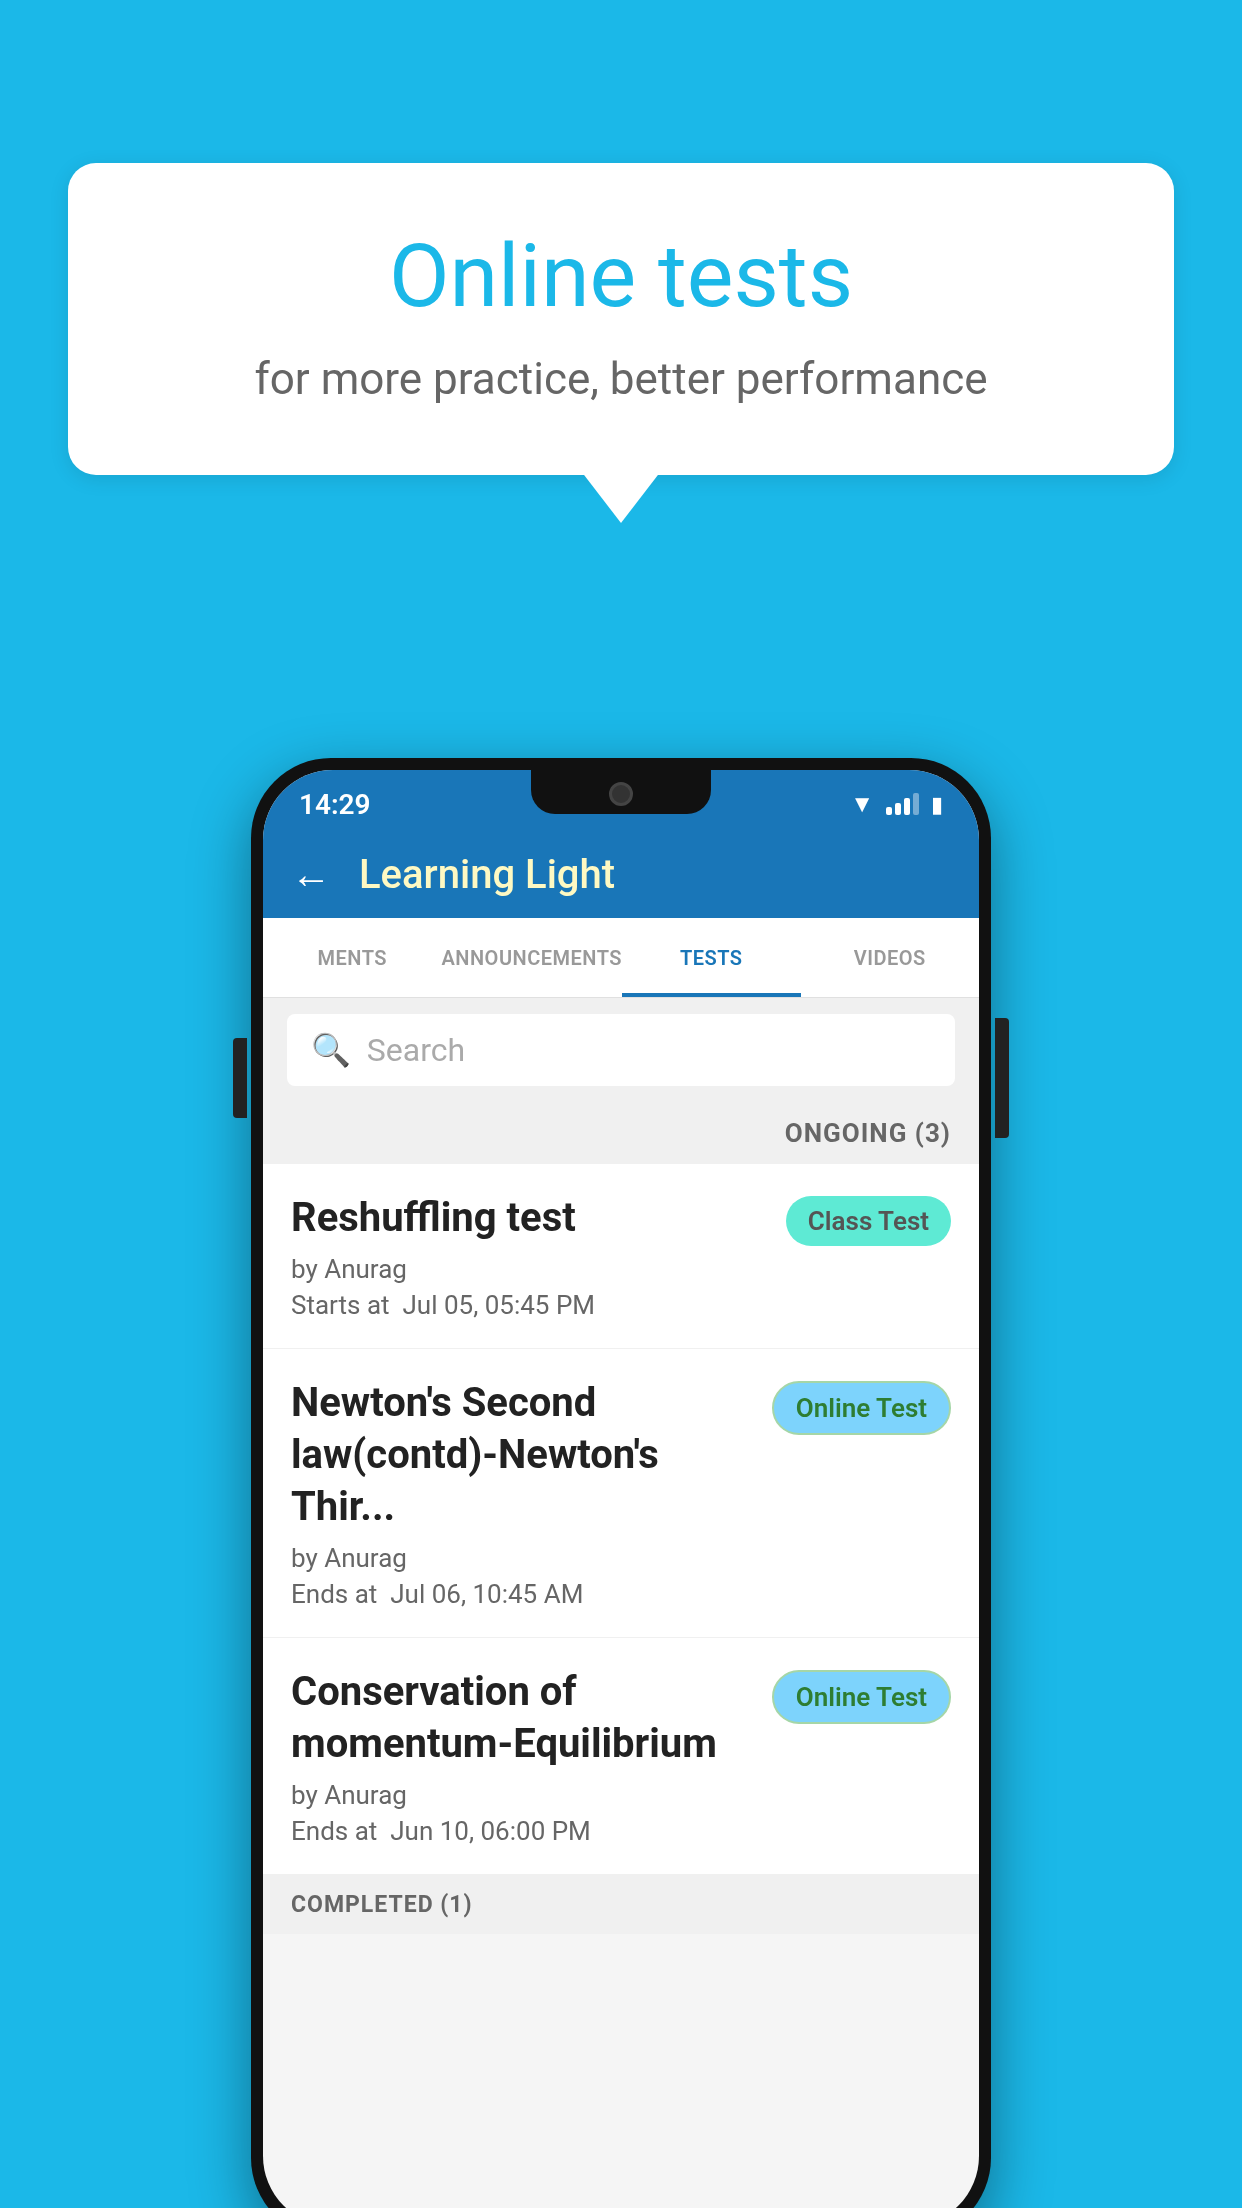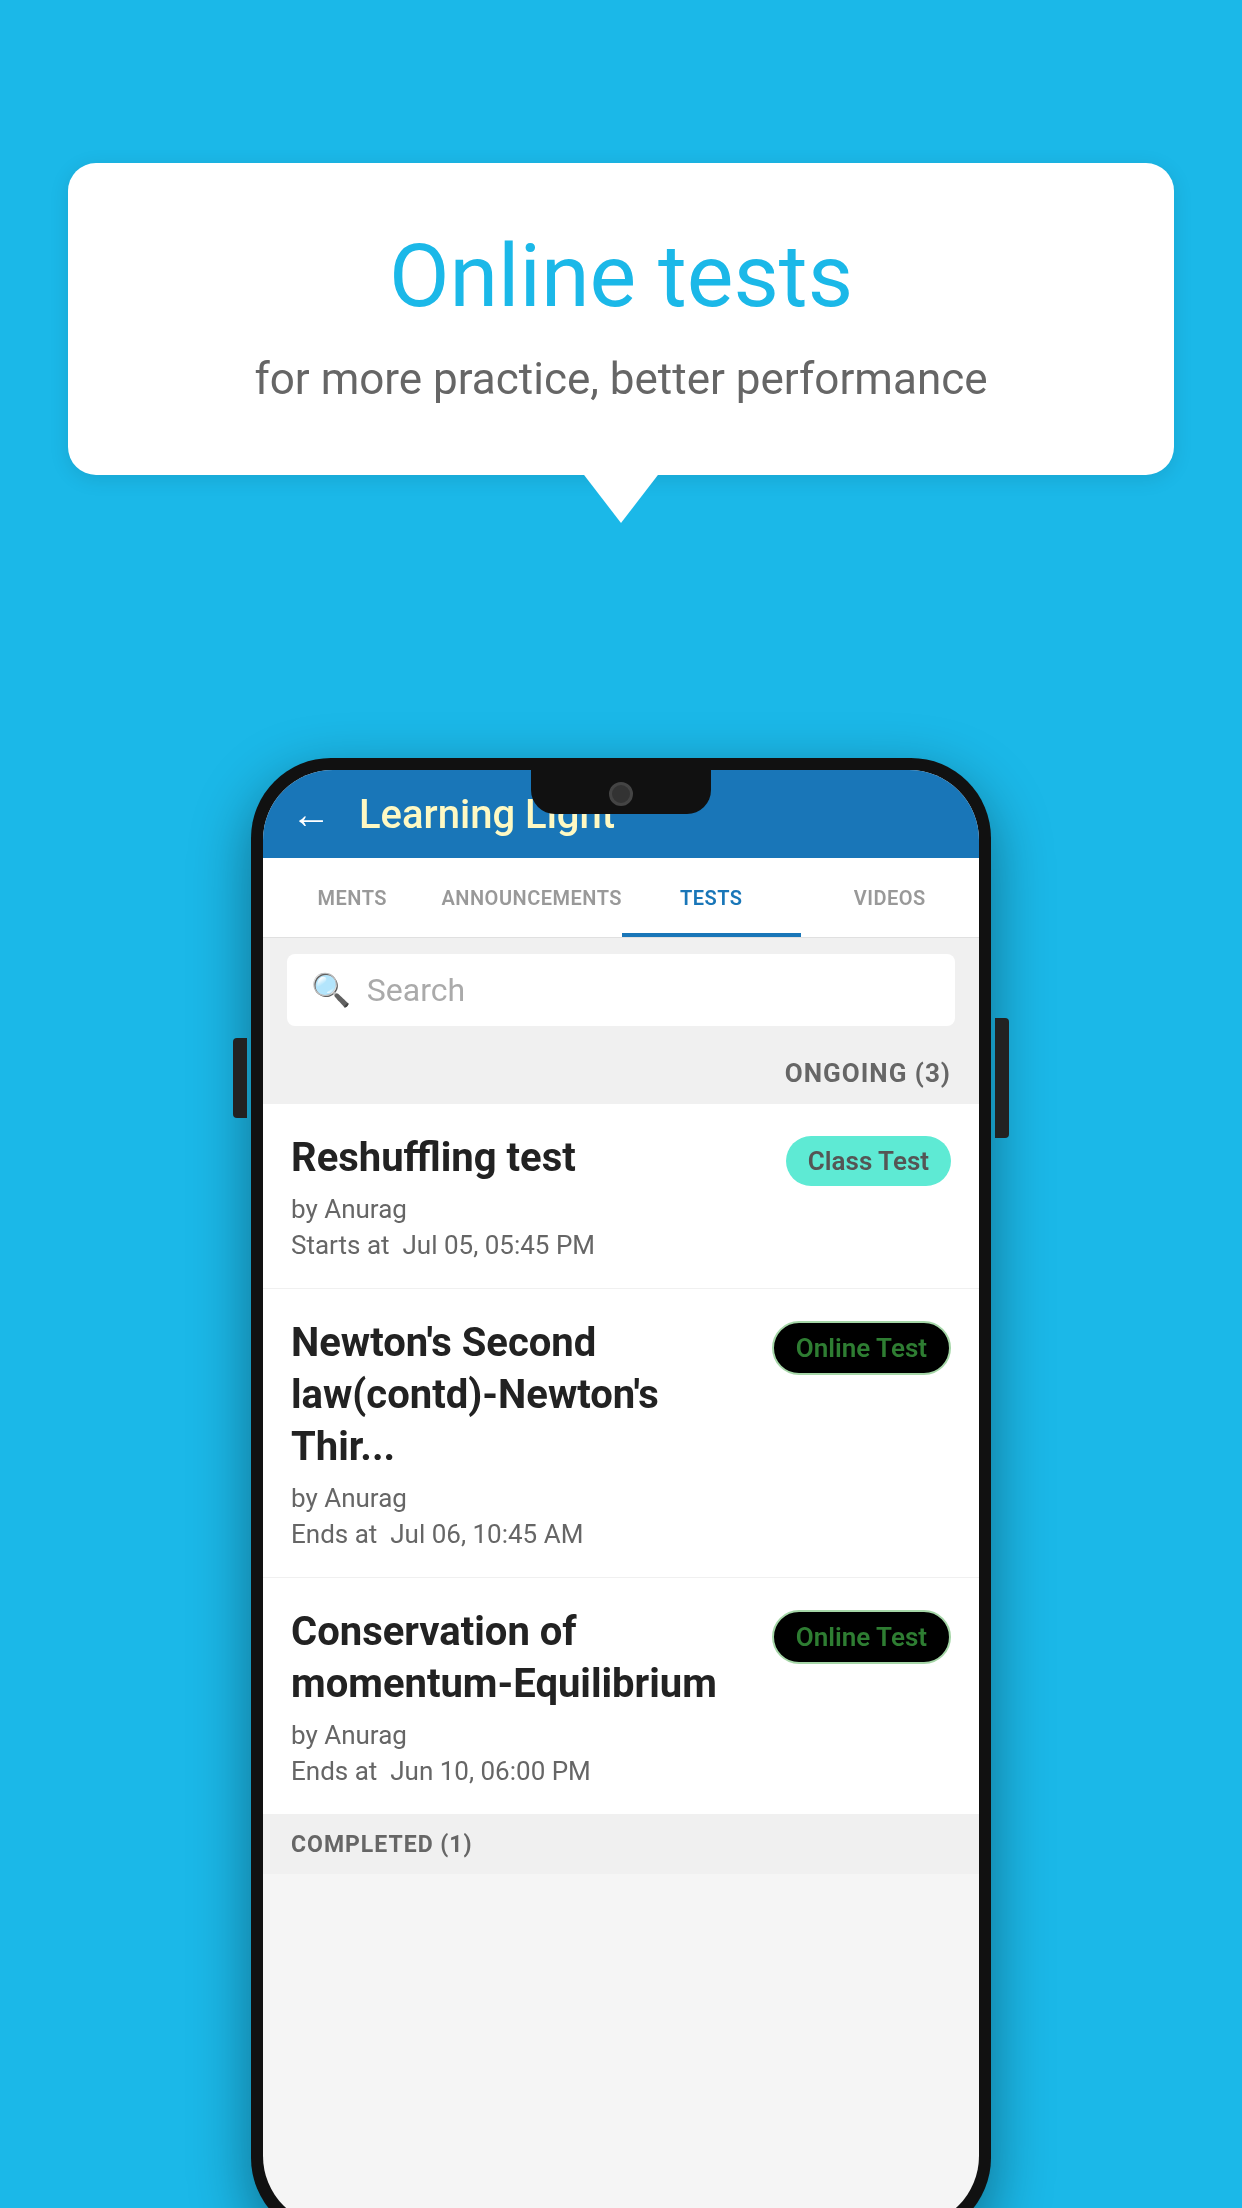--- a/index.html
+++ b/index.html
@@ -291,21 +291,21 @@
       flex-shrink: 0;
       margin-top: 4px;
     }
 
     .badge-class {
       background: #5eead4;
       color: #555;
     }
 
     .badge-online {
-      background: #000000;
+      background: #7dd3fc;
       color: #2e7d32;
       border: 2px solid #a5d6a7;
     }
 
     
     .phone-side-left {
       position: absolute;
       left: -18px;
       top: 280px;
       width: 14px;
@@ -346,20 +346,33 @@
 <div class="phone-frame">
   <div class="phone-side-left"></div>
   <div class="phone-side-right"></div>
 
   <div class="phone-inner">
 
     <div class="phone-notch">
       <div class="phone-camera"></div>
     </div>
 
+    <div class="status-bar">
+      <span class="status-time">14:29</span>
+      <div class="status-icons">
+        <span class="wifi-icon">▼</span>
+        <div class="signal-bars">
+          <div class="signal-bar" style="height: 8px;"></div>
+          <div class="signal-bar" style="height: 12px;"></div>
+          <div class="signal-bar" style="height: 17px;"></div>
+          <div class="signal-bar" style="height: 22px; background: rgba(255,255,255,0.4);"></div>
+        </div>
+        <span class="battery-icon">▮</span>
+      </div>
+    </div>
 
     <div class="app-bar">
       <span class="back-arrow">←</span>
       <span class="app-title">Learning Light</span>
     </div>
 
     <div class="tabs-bar">
       <div class="tab">
         <span>MENTS</span>
       </div>

